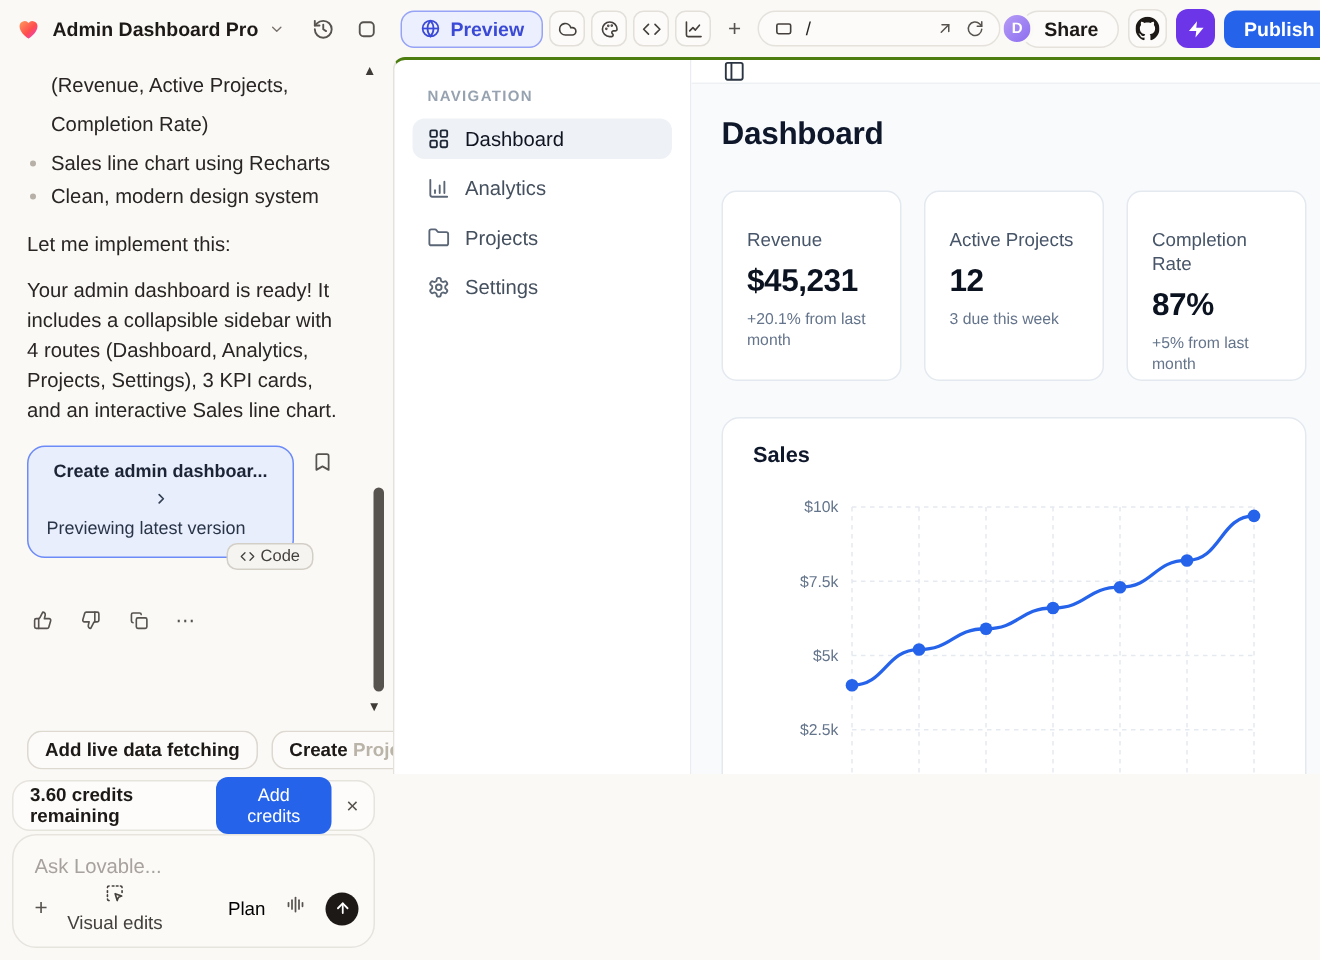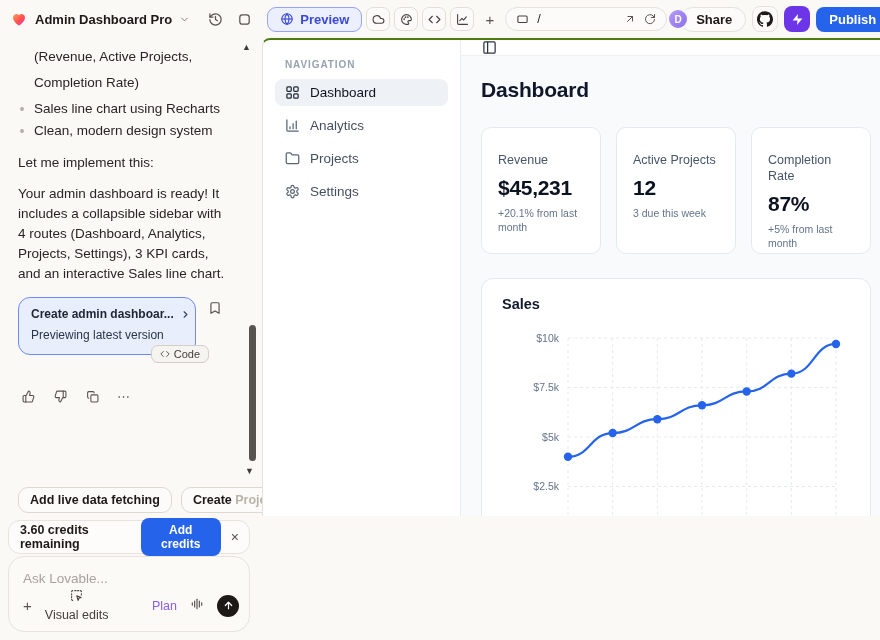--- a/index.html
+++ b/index.html
@@ -46,21 +46,21 @@
   .chat-bullets li { position:relative; padding-left:16px; font-size:13.5px; line-height:22px; }
   .chat-bullets li::before { content:""; position:absolute; left:2px; top:9px; width:4px; height:4px; border-radius:50%; background:#b6b0a6; }
   .lead-in { font-size:13.5px; margin-top:13px; }
   .edits-row { display:flex; align-items:center; margin-top:15px; }
   .edits-row svg { width:14px; height:14px; color:#57534e; margin-right:7px; }
   .edits-label { font-size:13px; color:#44403c; }
   .show-all-btn { margin-left:auto; padding:4px 11px; font-size:12.5px; font-weight:600; color:#1c1917; background:#fcfbf9; border:1px solid #d8d4cc; border-radius:8px; cursor:pointer; }
   .summary { font-size:13.5px; line-height:20px; margin-top:14px; }
   .version-row { display:flex; align-items:flex-start; gap:12px; margin-top:13px; }
   .version-card { position:relative; width:178px; background:#e9eefc; border:1.5px solid #6d8bf7; border-radius:12px; padding:9px 12px 12px; cursor:pointer; }
-  .version-title-row { display:flex; align-items:center; gap:6px; }
+  .version-title-row { display:flex; align-items:center; gap:6px;flex-direction:column; }
   .version-title { font-size:12px; font-weight:700; color:#1c2536; flex:1; white-space:nowrap; }
   .version-chevron svg { width:11px; height:11px; color:#334155; display:block; }
   .version-sub { font-size:12px; color:#283548; margin-top:7px; }
   .code-badge { position:absolute; right:-14px; bottom:-9px; display:flex; align-items:center; gap:4px; background:#f5f4f1; border:1px solid #d3cfc7; border-radius:7px; padding:2px 8px; font-size:11px; color:#44403c; cursor:pointer; }
   .code-badge svg { width:10px; height:10px; }
   .bookmark-btn { margin-top:4px; color:#57534e; cursor:pointer; }
   .bookmark-btn svg { width:14px; height:14px; }
   .reactions { display:flex; gap:12px; margin-top:31px; color:#57534e; }
   .reactions .ghost-btn { width:20px; height:20px; }
   .reactions svg { width:13px; height:13px; }
@@ -69,31 +69,31 @@
   .scroll-up { position:absolute; top:4px; right:11px; font-size:9px; color:#3f3b36; cursor:pointer; }
   .scroll-down { position:absolute; top:428px; right:8px; font-size:9px; color:#3f3b36; cursor:pointer; }
   .scroll-thumb { position:absolute; top:287px; right:6px; width:7px; height:136px; border-radius:4px; background:#57534e; cursor:grab; }
 
   .chips-row { position:absolute; top:449px; left:18px; right:0; display:flex; gap:9px; overflow:hidden; }
   .chip { flex:0 0 auto; padding:5px 11px; font-size:12.5px; font-weight:600; color:#1c1917; background:#fcfbf9; border:1px solid #ddd9d1; border-radius:10px; white-space:nowrap; cursor:pointer; }
   .chip .faded { color:#b9b3a8; }
 
   .credits-banner { position:absolute; top:482px; left:8px; right:12px; height:34px; background:#fdfcfa; border:1px solid #e7e4de; border-radius:12px; display:flex; align-items:center; padding:0 10px 0 11px; }
   .credits-text { font-size:12.5px; font-weight:600; color:#1c1917; }
-  .add-credits-btn { margin-left:auto; padding:5px 10px; background:#2563eb; color:#fff; font-size:12px; font-weight:700; border:none; border-radius:8px; cursor:pointer; }
+  .add-credits-btn { margin-left:auto; padding:5px 10px; background:#2563eb; color:#fff; font-size:12px; font-weight:400; border:none; border-radius:8px; cursor:pointer; }
   .banner-close { margin-left:10px; font-size:14px; color:#57534e; cursor:pointer; line-height:1; }
 
   .composer { position:absolute; top:518px; left:8px; right:12px; height:76px; background:#fbfaf7; border:1px solid #e7e4de; border-radius:16px; padding:12px 12px 10px 14px; }
   .composer-input { width:100%; border:none; background:transparent; outline:none; font-size:13.5px; font-family:"Liberation Sans",sans-serif; color:#292524; }
   .composer-input::placeholder { color:#a8a29e; }
   .composer-row { position:absolute; left:14px; right:10px; bottom:9px; display:flex; align-items:center; gap:13px; color:#57534e; }
   .composer-plus { font-size:15px; cursor:pointer; }
   .visual-edits { display:flex; align-items:center; gap:6px; font-size:12.5px; color:#44403c; cursor:pointer;flex-direction:column; }
   .visual-edits svg { width:13px; height:13px; }
-  .plan-label { margin-left:auto; font-size:12.5px; color:#8b5cf6; cursor:pointer; }
+  .plan-label { margin-left:auto; font-size:12.5px; color:#000000; cursor:pointer; }
   .audio-btn { cursor:pointer; }
   .audio-btn svg { width:14px; height:14px; }
   .send-btn { width:22px; height:22px; border-radius:50%; background:#1c1917; display:flex; align-items:center; justify-content:center; border:none; cursor:pointer; }
   .send-btn svg { width:11px; height:11px; color:#fff; }
 
   
   .preview-window { position:absolute; top:38px; left:262px; right:0; bottom:0; background:#fff; border-left:1px solid #e5e2dc; border-top:2px solid #4d7c0f; border-top-left-radius:8px; display:flex; overflow:hidden; }
   .nav-side { flex:0 0 198px; border-right:1px solid #e9edf2; padding:12px; }
   .nav-heading { font-size:10px; font-weight:700; letter-spacing:0.09em; color:#97a2b0; margin:7px 0 9px 10px; }
   .nav-item { display:flex; align-items:center; gap:10px; padding:6px 10px; border-radius:8px; font-size:13.5px; color:#45505e; margin-bottom:6px; cursor:pointer; }

